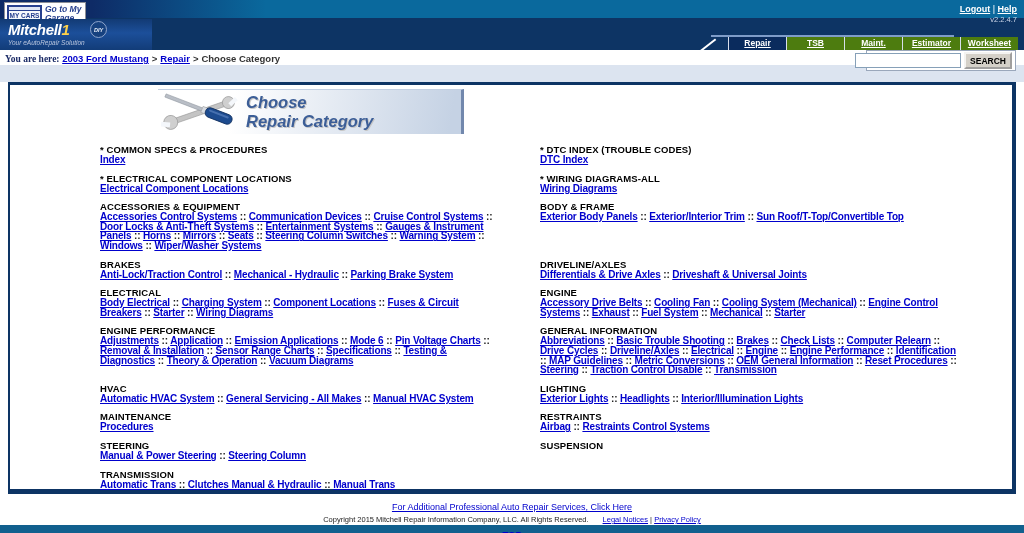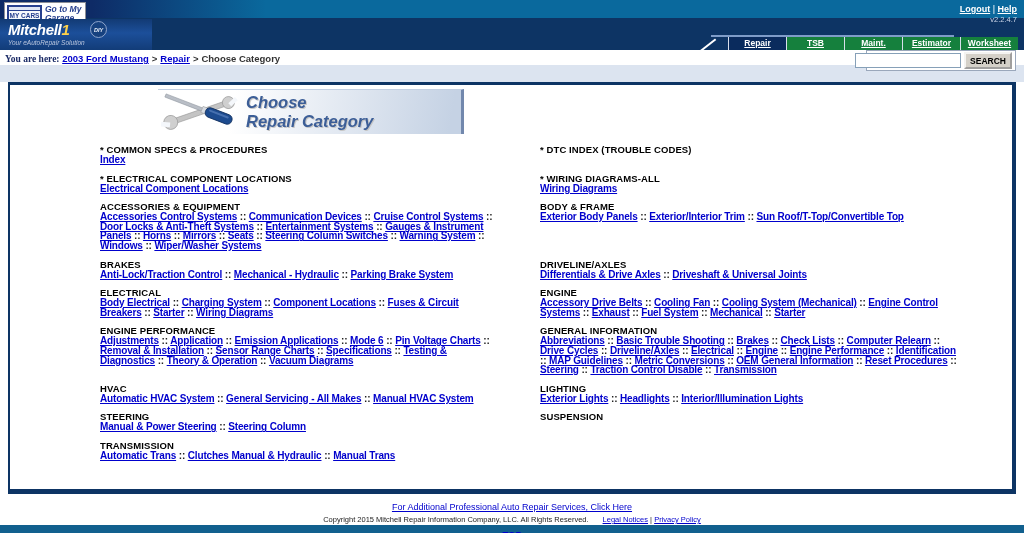--- a/index.html
+++ b/index.html
@@ -29,21 +29,21 @@
   .logo-row { position:relative; }
   .logo-name { font-size:15px; font-weight:bold; font-style:italic; color:#fff; letter-spacing:-0.3px; }
   .logo-one { font-size:15px; font-weight:bold; font-style:italic; color:#ffd24a; }
   .diy-badge { position:absolute; left:82px; top:0px; width:17px; height:17px; border-radius:50%;
                background:#16417f; border:1px solid #8fa5cc; color:#e8eef8; font-size:5.5px; font-weight:bold;
                font-style:italic; display:flex; align-items:center; justify-content:center; }
   .logo-tagline { font-size:6.5px; color:#b9c6de; font-style:italic; margin-top:0px; }
 
   .tabs { position:absolute; right:6px; bottom:0; display:flex; }
   .tab { width:58px; height:13px; line-height:13px; text-align:center; font-size:8.5px; font-weight:bold;
-         color:#fff; text-decoration:underline; background:#15803d; border-left:1px solid #d7dfeb; cursor:pointer; }
+         color:#fff; text-decoration:underline; background:#4d7c0f; border-left:1px solid #d7dfeb; cursor:pointer; }
   .tab.active { background:#0a2b5d; }
   .tabs-topline { position:absolute; right:70px; bottom:13px; width:243px; height:2px; background:#7e9cc8; }
   .tabs-diagonal { position:absolute; right:306px; bottom:3px; width:22px; height:2px; background:#fff;
                    transform:rotate(-38deg); }
 
   
   .crumb-row { height:15px; background:#fff; padding:3px 0 0 5px; font-size:9.5px; white-space:nowrap; }
   .crumb-prefix { color:#1a2a66; font-weight:bold; margin-right:0;font-family:Liberation Serif, serif; }
   .crumb-row a { color:#0000cc; font-weight:bold; text-decoration:underline; cursor:pointer; }
   .crumb-sep { color:#333; font-weight:bold; margin:0 3px; }
@@ -172,20 +172,21 @@
         <div class="cat-row">
           <div class="cat-cell-left">
             <div class="cat-section">
               <div class="cat-heading">* COMMON SPECS &amp; PROCEDURES</div>
               <div class="cat-links"><a>Index</a></div>
             </div>
           </div>
           <div class="cat-cell-right">
             <div class="cat-section">
               <div class="cat-heading">* DTC INDEX (TROUBLE CODES)</div>
+              <div class="cat-links"><a>DTC Index</a></div>
             </div>
           </div>
         </div>
         <div class="cat-row">
           <div class="cat-cell-left">
             <div class="cat-section">
               <div class="cat-heading">* ELECTRICAL COMPONENT LOCATIONS</div>
               <div class="cat-links"><a>Electrical Component Locations</a></div>
             </div>
           </div>
@@ -256,20 +257,34 @@
           <div class="cat-cell-left">
             <div class="cat-section">
               <div class="cat-heading">HVAC</div>
               <div class="cat-links"><a>Automatic HVAC System</a><span class="sep"> :: </span><a>General Servicing - All Makes</a><span class="sep"> :: </span><a>Manual HVAC System</a></div>
             </div>
           </div>
           <div class="cat-cell-right">
             <div class="cat-section">
               <div class="cat-heading">LIGHTING</div>
               <div class="cat-links"><a>Exterior Lights</a><span class="sep"> :: </span><a>Headlights</a><span class="sep"> :: </span><a>Interior/Illumination Lights</a></div>
+            </div>
+          </div>
+        </div>
+        <div class="cat-row">
+          <div class="cat-cell-left">
+            <div class="cat-section">
+              <div class="cat-heading">MAINTENANCE</div>
+              <div class="cat-links"><a>Procedures</a></div>
+            </div>
+          </div>
+          <div class="cat-cell-right">
+            <div class="cat-section">
+              <div class="cat-heading">RESTRAINTS</div>
+              <div class="cat-links"><a>Airbag</a><span class="sep"> :: </span><a>Restraints Control Systems</a></div>
             </div>
           </div>
         </div>
         <div class="cat-row">
           <div class="cat-cell-left">
             <div class="cat-section">
               <div class="cat-heading">STEERING</div>
               <div class="cat-links"><a>Manual &amp; Power Steering</a><span class="sep"> :: </span><a>Steering Column</a></div>
             </div>
           </div>

